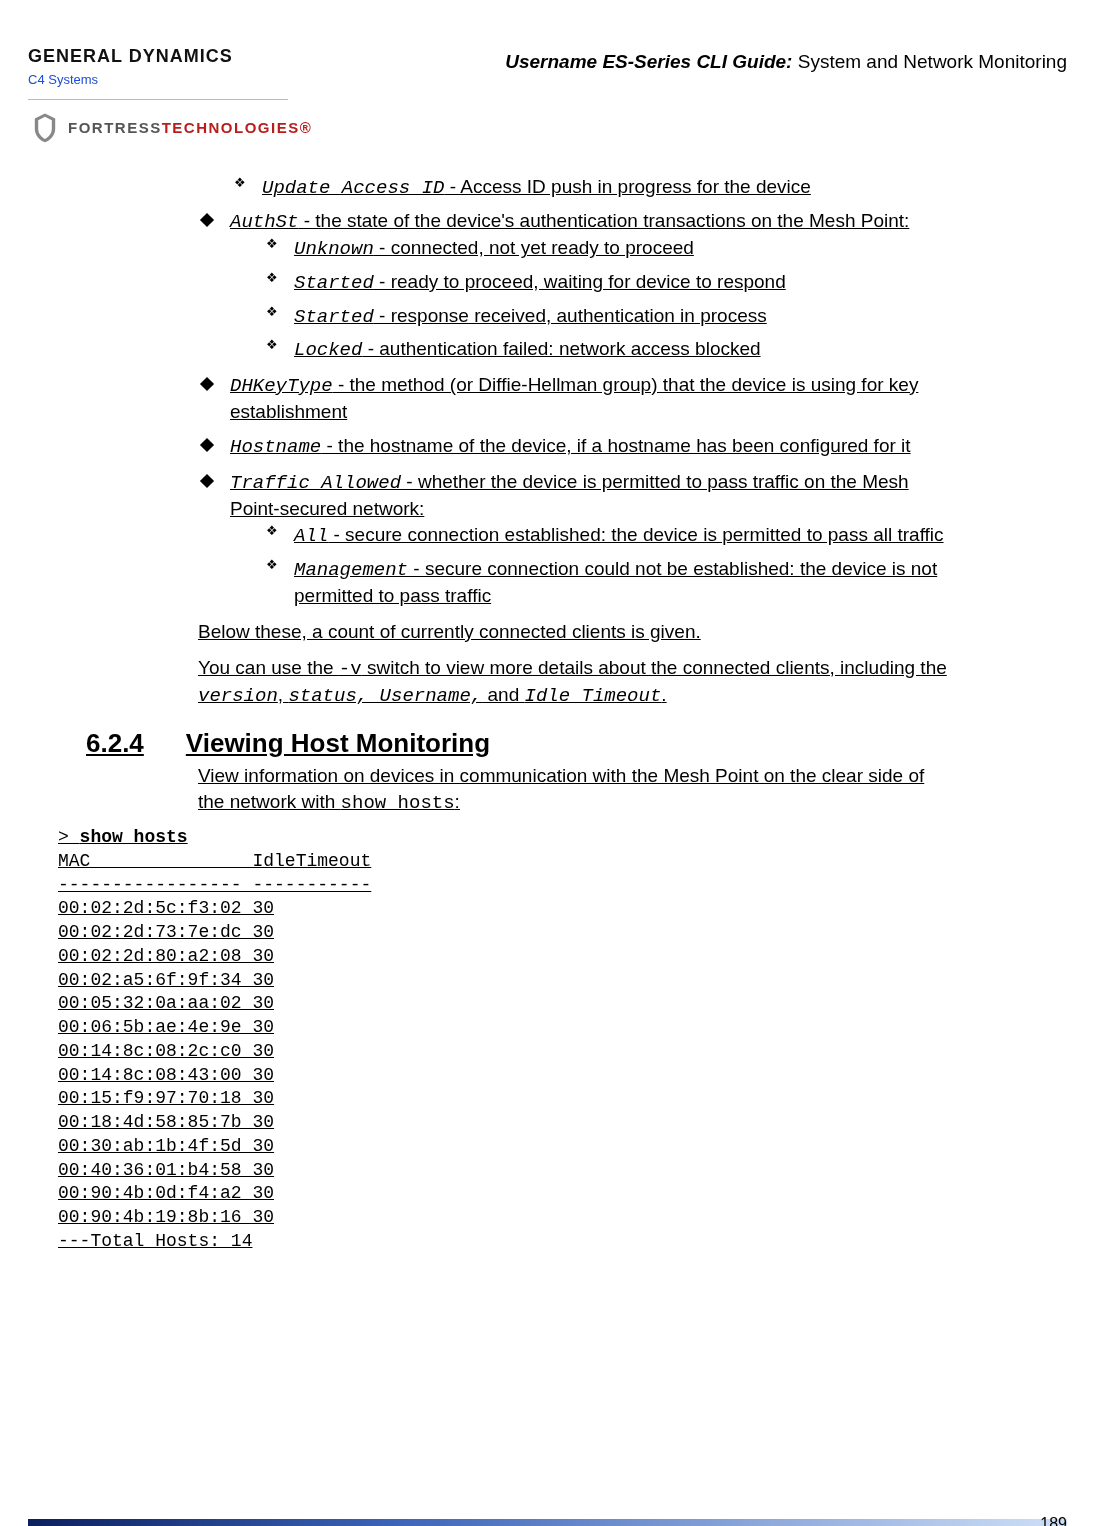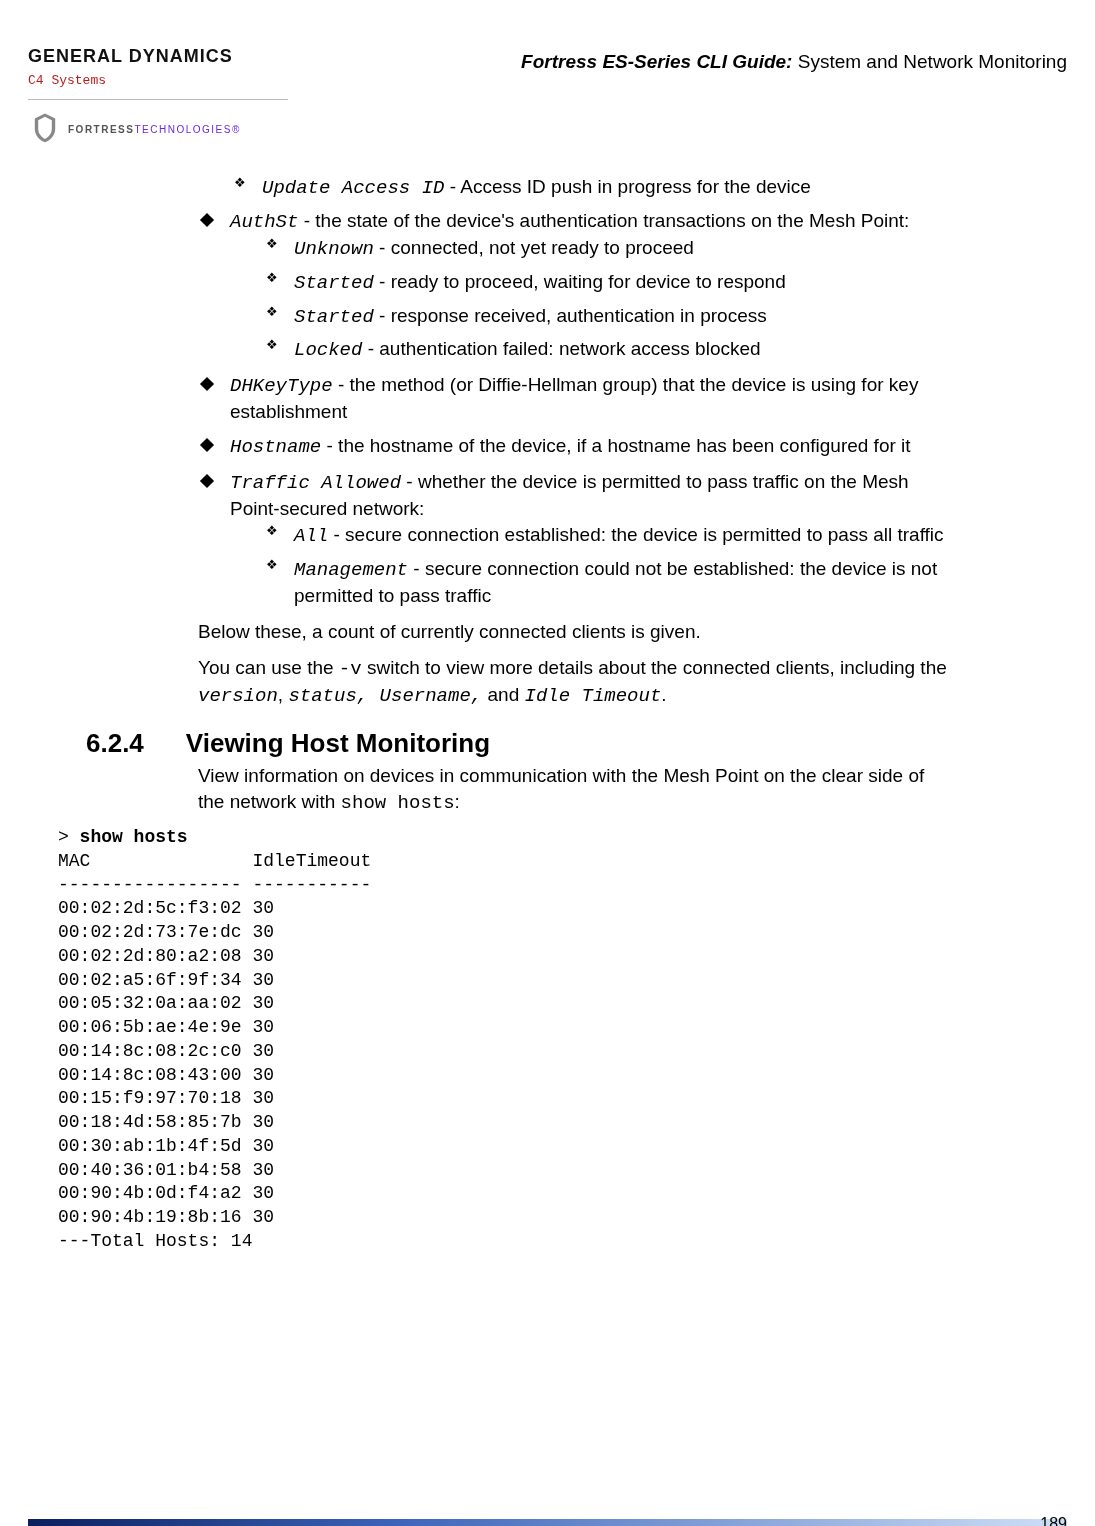--- a/index.html
+++ b/index.html
@@ -31,23 +31,22 @@
   }
   .gd-logo {
     font-family: Arial, sans-serif;
     font-weight: 900;
     font-size: 18px;
     letter-spacing: 1px;
     color: #111;
   }
   .gd-logo-sub {
     font-size: 13px;
-    color: #b91c1c;
+    color: #1d4ed8;
     margin-top: -2px;
-    font-family: Liberation Mono, monospace;
   }
   .divider-thin {
     border-top: 1px solid #bbb;
     margin: 6px 0 4px 0;
     width: 260px;
   }
   .ft-logo {
     display: flex;
     align-items: center;
     gap: 6px;
@@ -55,38 +54,39 @@
   }
   .ft-mark {
     width: 34px;
     height: 34px;
     display: flex;
     align-items: center;
     justify-content: center;
   }
   .ft-text {
     font-weight: 900;
-    font-size: 10px;
+    font-size: 15px;
     letter-spacing: 1.5px;
     color: #555;
   }
   .ft-text-light {
-    font-weight: 400;
-    color: #6d28d9;
+    font-weight: 700;
+    color: #b91c1c;
   }
   .doc-title {
     font-size: 19px;
     text-align: right;
     padding-top: 6px;
   }
   .doc-title .bi { font-weight: bold; font-style: italic; }
   .content {
     margin-left: 170px;
     margin-right: 120px;
     margin-top: 30px;
+    text-decoration: underline;
   }
   ul.diamond, ul.clover {
     list-style: none;
     padding-left: 0;
     margin: 0;
   }
   ul.diamond > li {
     position: relative;
     padding-left: 32px;
     margin-bottom: 8px;
@@ -186,21 +186,21 @@
           <svg viewBox="0 0 40 40" width="34" height="34">
               <path class="ft-svg" d="M20 4 L32 10 L32 22 C32 30 26 36 20 38 C14 36 8 30 8 22 L8 10 Z M20 8 L12 12 L12 22 C12 28 16 32 20 34 C24 32 28 28 28 22 L28 12 Z"></path>
             </svg>
         </span>
         <span>
           <span class="ft-text">FORTRESS</span><span class="ft-text ft-text-light">TECHNOLOGIES</span><span class="ft-text ft-text-light">®</span>
         </span>
       </div>
     </div>
     <div class="doc-title">
-      <span class="bi">Fortress ES-Series CLI Guide:</span><span> System and Network Monitoring</span>
+      <span class="bi">Username ES-Series CLI Guide:</span><span> System and Network Monitoring</span>
     </div>
   </div>
 
   <div class="content">
 
     <ul class="clover top-clover-indent">
       <li><span class="monoi">Update Access ID</span><span> - Access ID push in progress for the device</span></li>
     </ul>
 
     <ul class="diamond">

